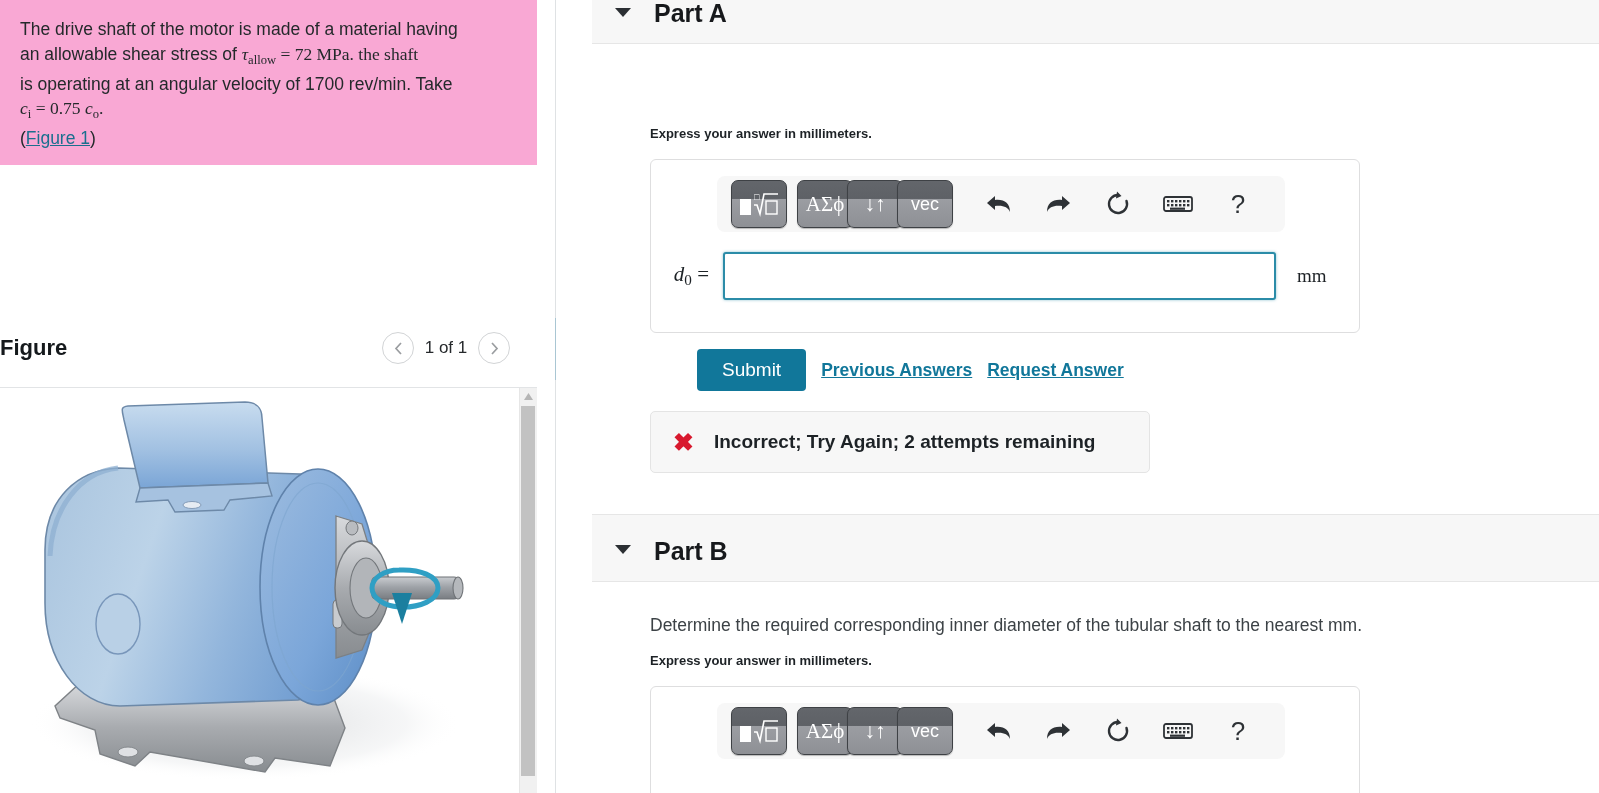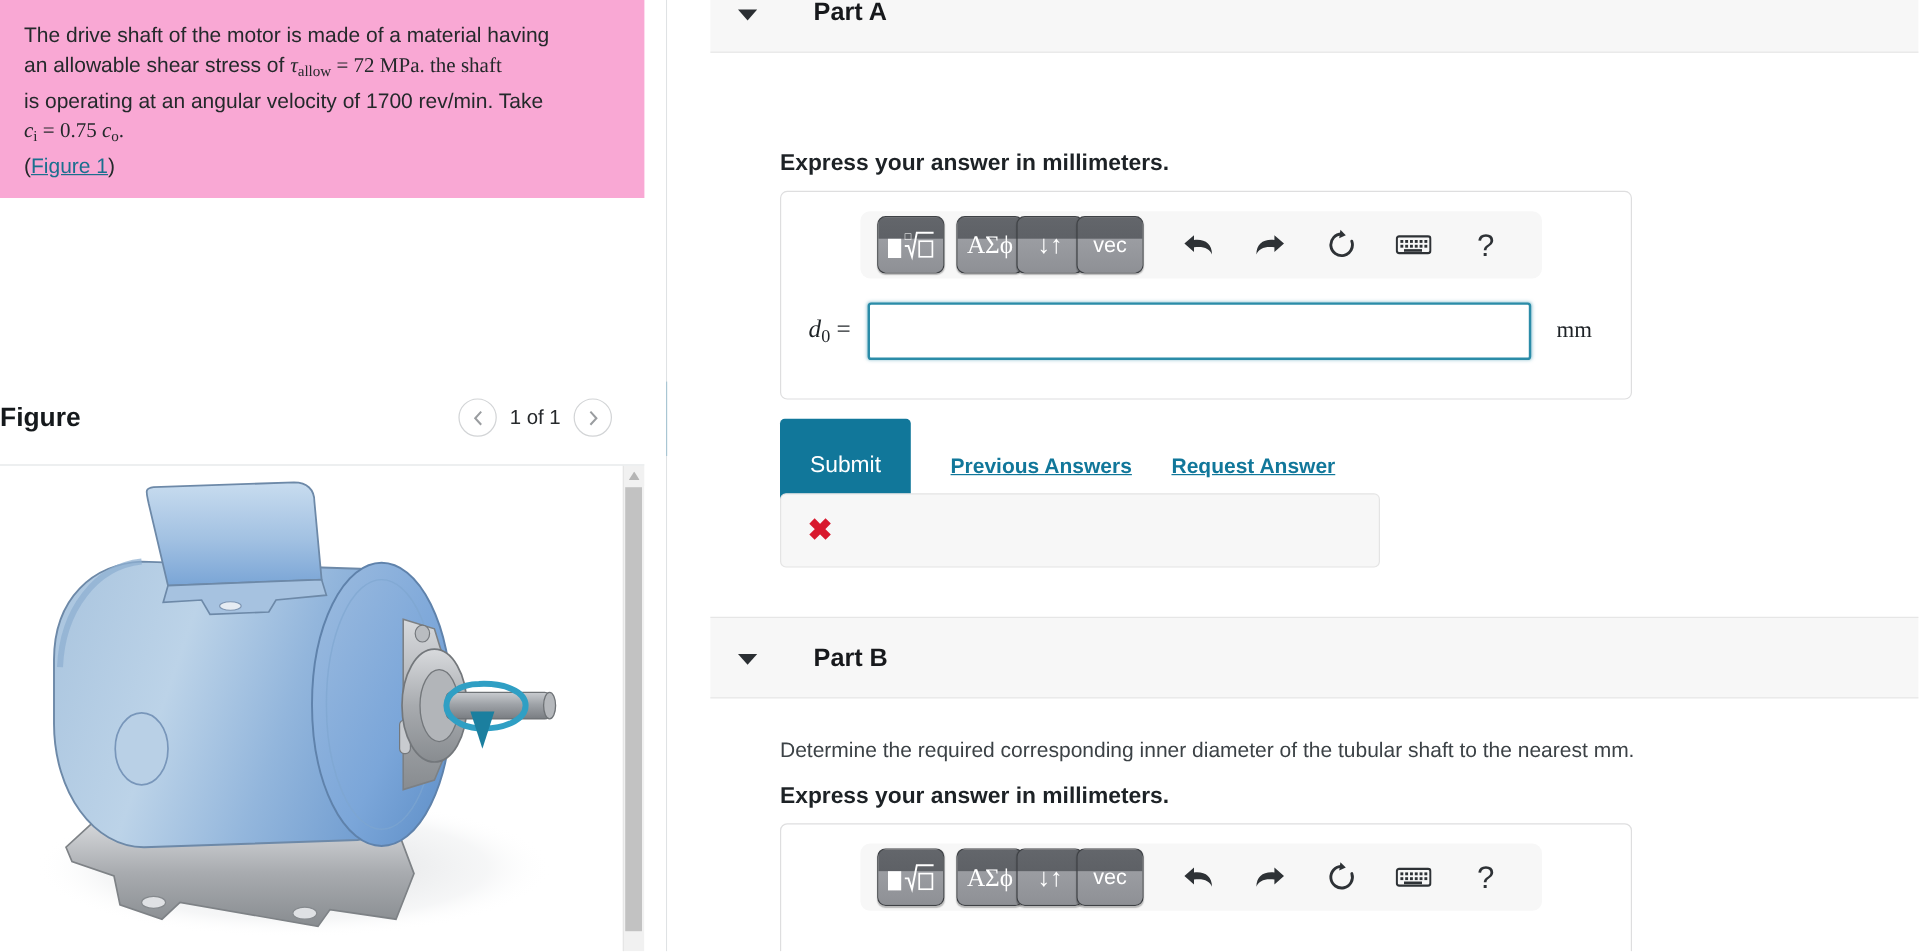--- a/index.html
+++ b/index.html
@@ -173,38 +173,37 @@
     left: 23px;
     width: 0; height: 0;
     border-left: 8px solid transparent;
     border-right: 8px solid transparent;
     border-top: 9px solid #2b2f33;
     cursor: pointer;
   }
   .part-title {
     position: absolute;
     left: 62px;
-    font-size: 21px;
+    font-size: 25px;
     font-weight: bold;
     color: #17191c;
-    margin-left: 24px;
   }
 
   .q-text {
     position: absolute;
     left: 94px;
     font-size: 17.5px;
     color: #3c4246;
     line-height: 24px;
     width: 900px;
   }
   .q-bold {
     position: absolute;
     left: 94px;
-    font-size: 19px;
+    font-size: 13px;
     font-weight: bold;
     color: #1d2226;
   }
 
   
   .answer-box {
     position: absolute;
     left: 94px;
     width: 710px;
     border: 1px solid #dededf;
@@ -297,26 +296,27 @@
     left: 94px;
     display: flex;
     align-items: center;
   }
   .submit-btn {
     background: #11779a;
     color: #ffffff;
     font-size: 19px;
     border: none;
     border-radius: 4px;
-    padding: 28px 25px;
+    padding: 10px 25px;
     cursor: pointer;
     font-family: "Liberation Sans", sans-serif;
+    margin-left: 47px;
   }
   .alink {
-    margin-left: 33px;
+    margin-left: 15px;
     color: #11779a;
     font-size: 17.5px;
     font-weight: bold;
     text-decoration: underline;
     cursor: pointer;
   }
 
   
   .feedback-box {
     position: absolute;
@@ -537,20 +537,21 @@
     </div>
 
     <div class="submit-row" style="top:349px;">
       <button class="submit-btn">Submit</button>
       <span class="alink">Previous Answers</span>
       <span class="alink">Request Answer</span>
     </div>
 
     <div class="feedback-box" style="top:411px;">
       <span class="feedback-x">✖</span>
+      <span class="feedback-text">Incorrect; Try Again; 2 attempts remaining</span>
     </div>
 
     <div class="part-header" style="top:514px; height:68px;">
       <div class="part-caret" style="top:30px;"></div>
       <div class="part-title" style="top:22px;">Part B</div>
     </div>
 
     <div class="q-text" style="top:613px;">Determine the required corresponding inner diameter of the tubular shaft to the nearest mm.</div>
     <div class="q-bold" style="top:653px;">Express your answer in millimeters.</div>
 

